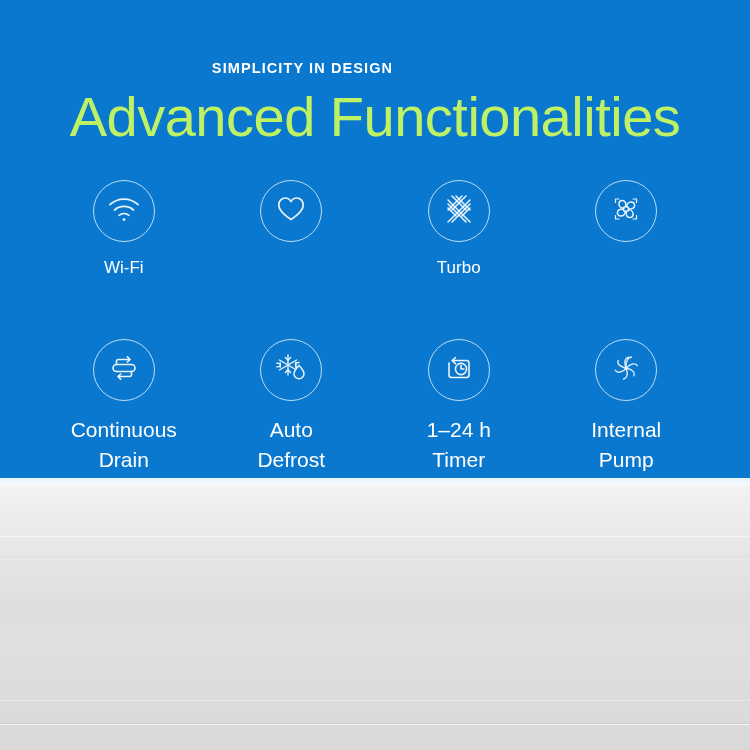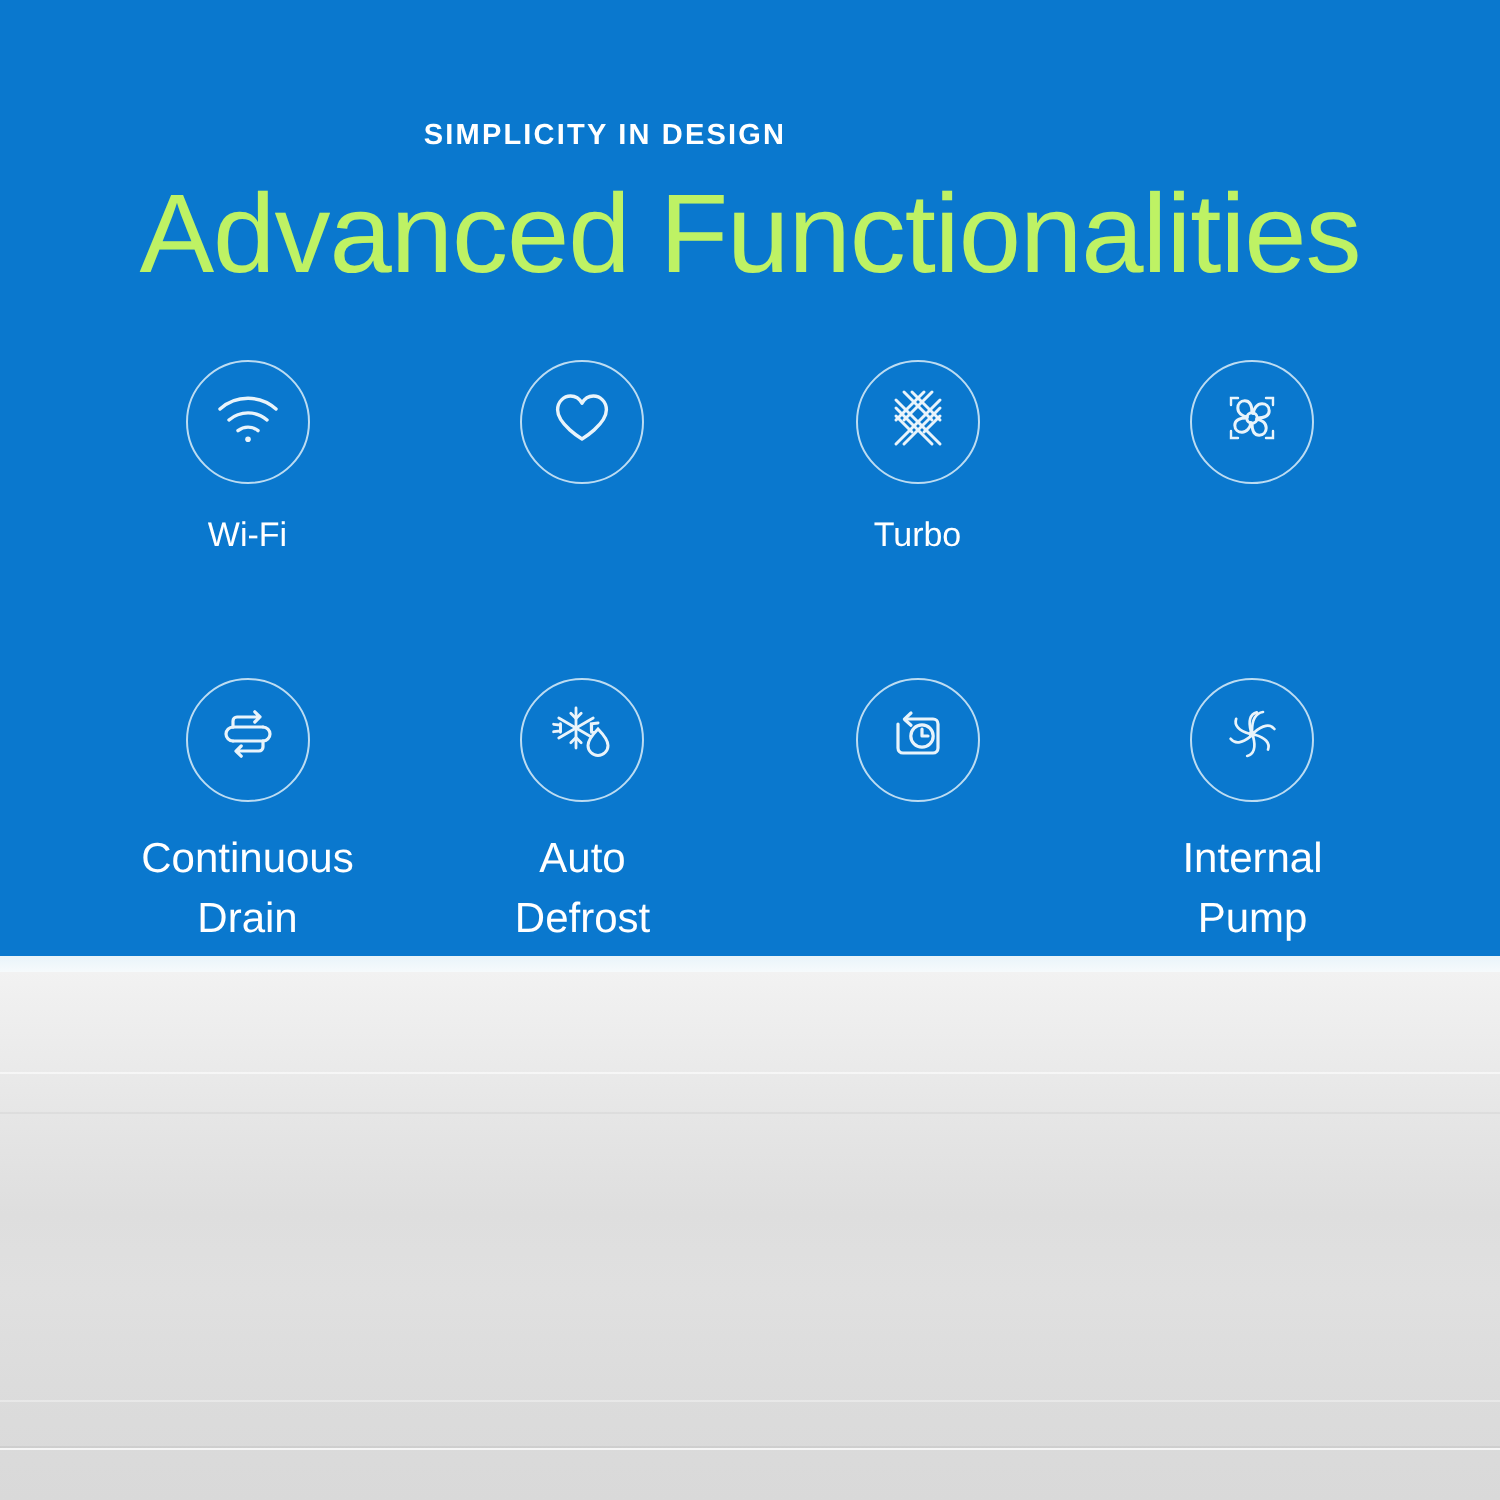--- a/index.html
+++ b/index.html
@@ -181,20 +181,22 @@
           <div class="circle">
             <span>
               <svg width="30" height="30" viewBox="0 0 30 30" fill="none" stroke="#e9f4fb" stroke-width="1.6" stroke-linecap="round" stroke-linejoin="round">
                 <path d="M5 10 V22 a2.5 2.5 0 0 0 2.5 2.5 H22.5 a2.5 2.5 0 0 0 2.5-2.5 V10 a2.5 2.5 0 0 0-2.5-2.5 H9"></path>
                 <path d="M11.5 4.5 L8.2 7.6 L11.5 10.6"></path>
                 <circle cx="17" cy="16" r="5.6"></circle>
                 <path d="M17 12.6 V16 H20"></path>
               </svg>
             </span>
           </div>
+          <div class="cap">1–24 h
+Timer</div>
         </div>
 
         <div class="cell">
           <div class="circle">
             <span>
               <svg width="32" height="32" viewBox="0 0 32 32" fill="none" stroke="#e9f4fb" stroke-width="1.35" stroke-linecap="round">
                 <circle cx="16" cy="16" r="1.6" fill="#e9f4fb" stroke="none"></circle>
                 <path d="M16 14.6 C16 9 18 5.5 21.5 5"></path>
                 <path d="M17.1 15.2 C21.3 11.5 25 10.8 27.2 13.5"></path>
                 <path d="M17.4 16.4 C22.6 17.8 25.2 20.5 24 23.8"></path>

